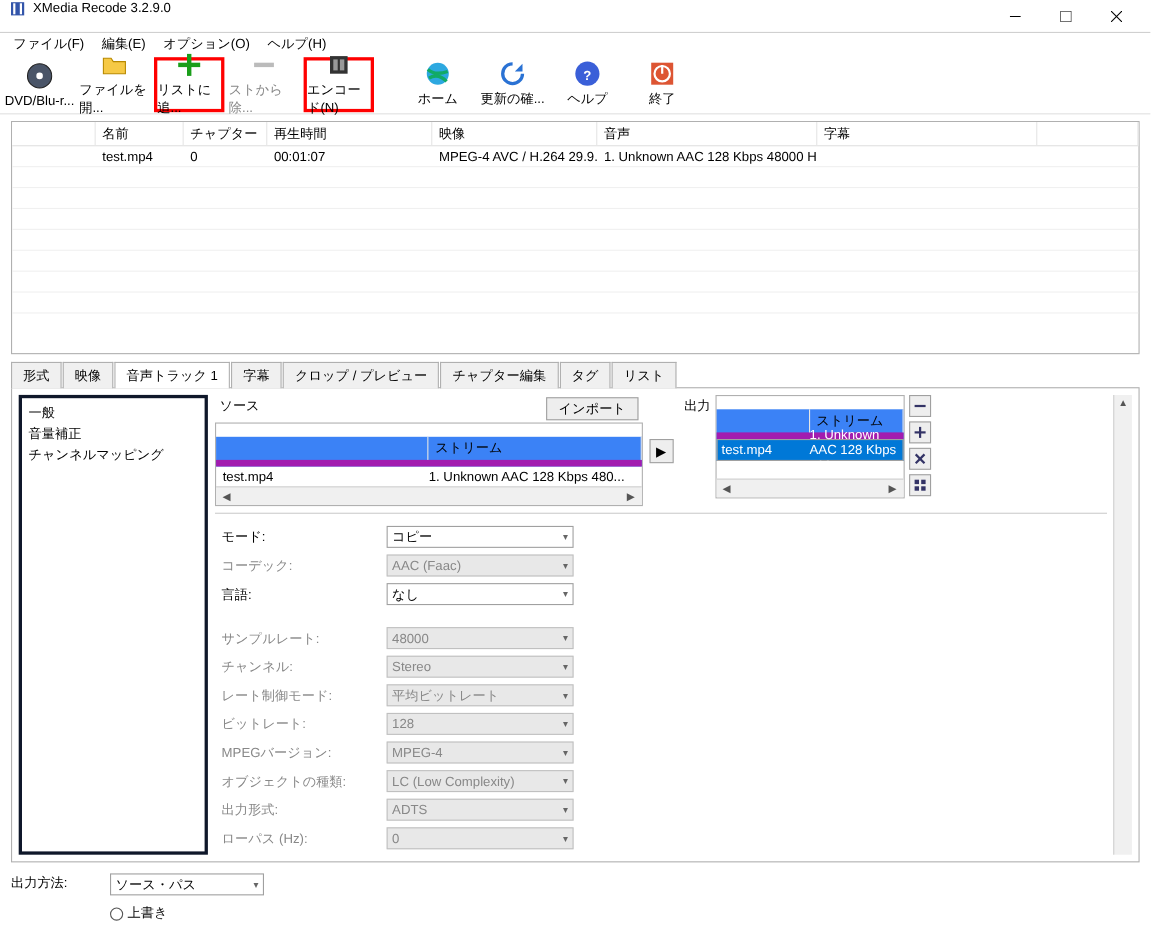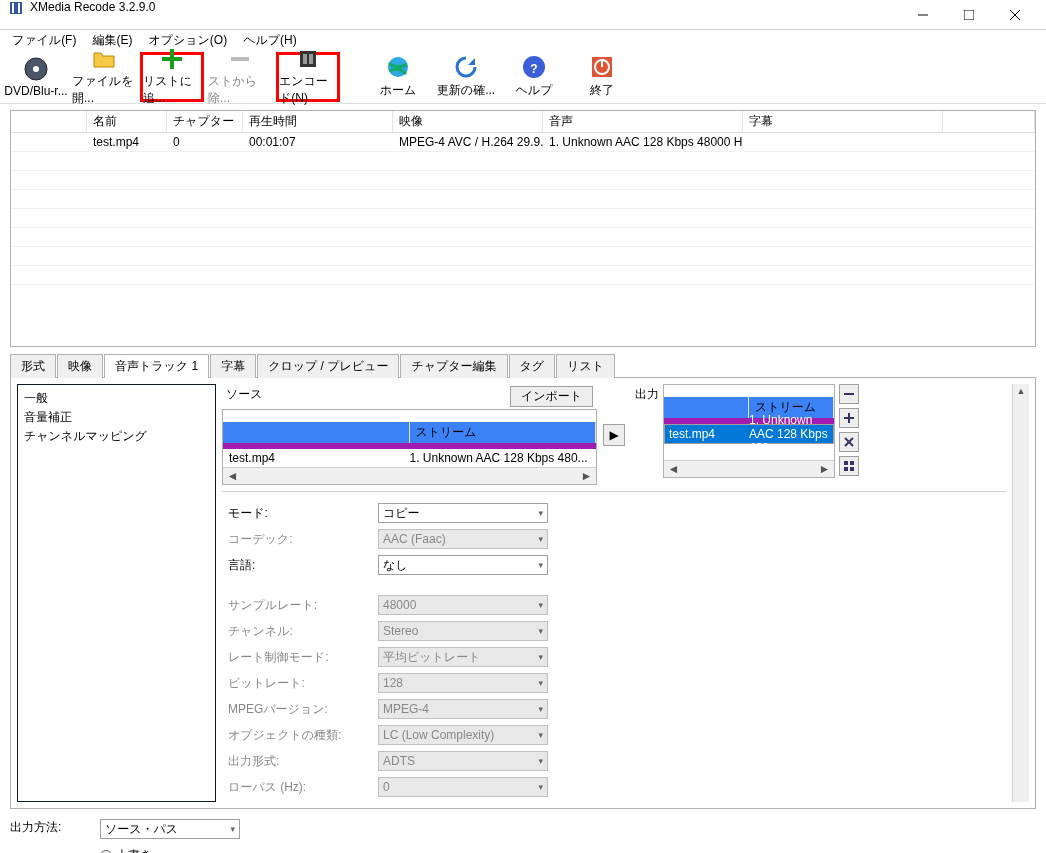--- a/index.html
+++ b/index.html
@@ -9,31 +9,31 @@
 .titlebar .title{flex:1}
 .winbtns{display:flex;gap:0}
 .winbtn{width:46px;height:30px;display:flex;align-items:center;justify-content:center;cursor:default}
 .menubar{height:20px;display:flex;align-items:center;padding:2px 4px;gap:0}
 .menubar span{padding:2px 8px;cursor:default}
 .toolbar{height:54px;display:flex;align-items:center;padding:2px 2px;border-bottom:1px solid #e0e0e0}
 .tbtn{width:64px;height:50px;display:flex;flex-direction:column;align-items:center;justify-content:center;font-size:11px;cursor:default;margin:0 2px}
 .tbtn .ti{width:26px;height:26px;margin-bottom:2px;display:flex;align-items:center;justify-content:center}
 .tbtn.hl{border:3px solid #f00}
 .gray{color:#888}
-.filegrid{margin:6px 10px;border:1px solid #b0b0b0;height:237px;background:#fff;overflow:hidden}
+.filegrid{margin:6px 10px;border:1px solid #b0b0b0;height:212px;background:#fff;overflow:hidden}
 .fhead{display:flex;background:#fff;border-bottom:1px solid #e0e0e0;height:22px;align-items:center}
 .fcol{padding:2px 6px;border-right:1px solid #e5e5e5;height:100%;display:flex;align-items:center;white-space:nowrap;overflow:hidden}
 .fbody{display:flex;flex-direction:column}
 .frow{display:flex;height:19px;align-items:center;border-bottom:1px solid #f0f0f0}
 .frowempty{display:flex;height:19px;border-bottom:1px solid #f0f0f0}
 .tabbar{display:flex;margin:2px 10px 0;align-items:center}
 .tab{padding:3px 10px;border:1px solid #b0b0b0;border-bottom:none;background:#f0f0f0;margin-right:1px;cursor:default;font-size:12px;position:relative;top:1px}
 .tab.active{background:#fff;z-index:2}
 .panel{margin:0 10px;border:1px solid #b0b0b0;padding:6px;height:432px;display:flex;gap:6px}
-.sidelist{width:199px;border:1px solid #0f172a;padding:4px 6px;background:#fff}
+.sidelist{width:172px;border:3px solid #0f172a;padding:4px 6px;background:#fff}
 .sidelist div{padding:1px 0;cursor:default}
 .mid{flex:1;display:flex;flex-direction:column;gap:6px;overflow:auto}
 .sourceout{display:flex;gap:6px;align-items:flex-start}
 .box{border:1px solid #b0b0b0;flex:1;display:flex;flex-direction:column}
 .boxhead{padding:2px 4px;display:flex;justify-content:space-between}
 .listhead{display:flex;background:#3b82f6;border-bottom:6px solid #a21caf}
 .lh{padding:2px 6px;border-right:1px solid #e5e5e5;flex:1}
 .listrow{display:flex;padding:2px 6px}
 .listrow.sel{background:#0078d7;color:#fff}
 .scrollb{height:17px;background:#f0f0f0;border-top:1px solid #d0d0d0;display:flex;align-items:center;padding:0 2px}

